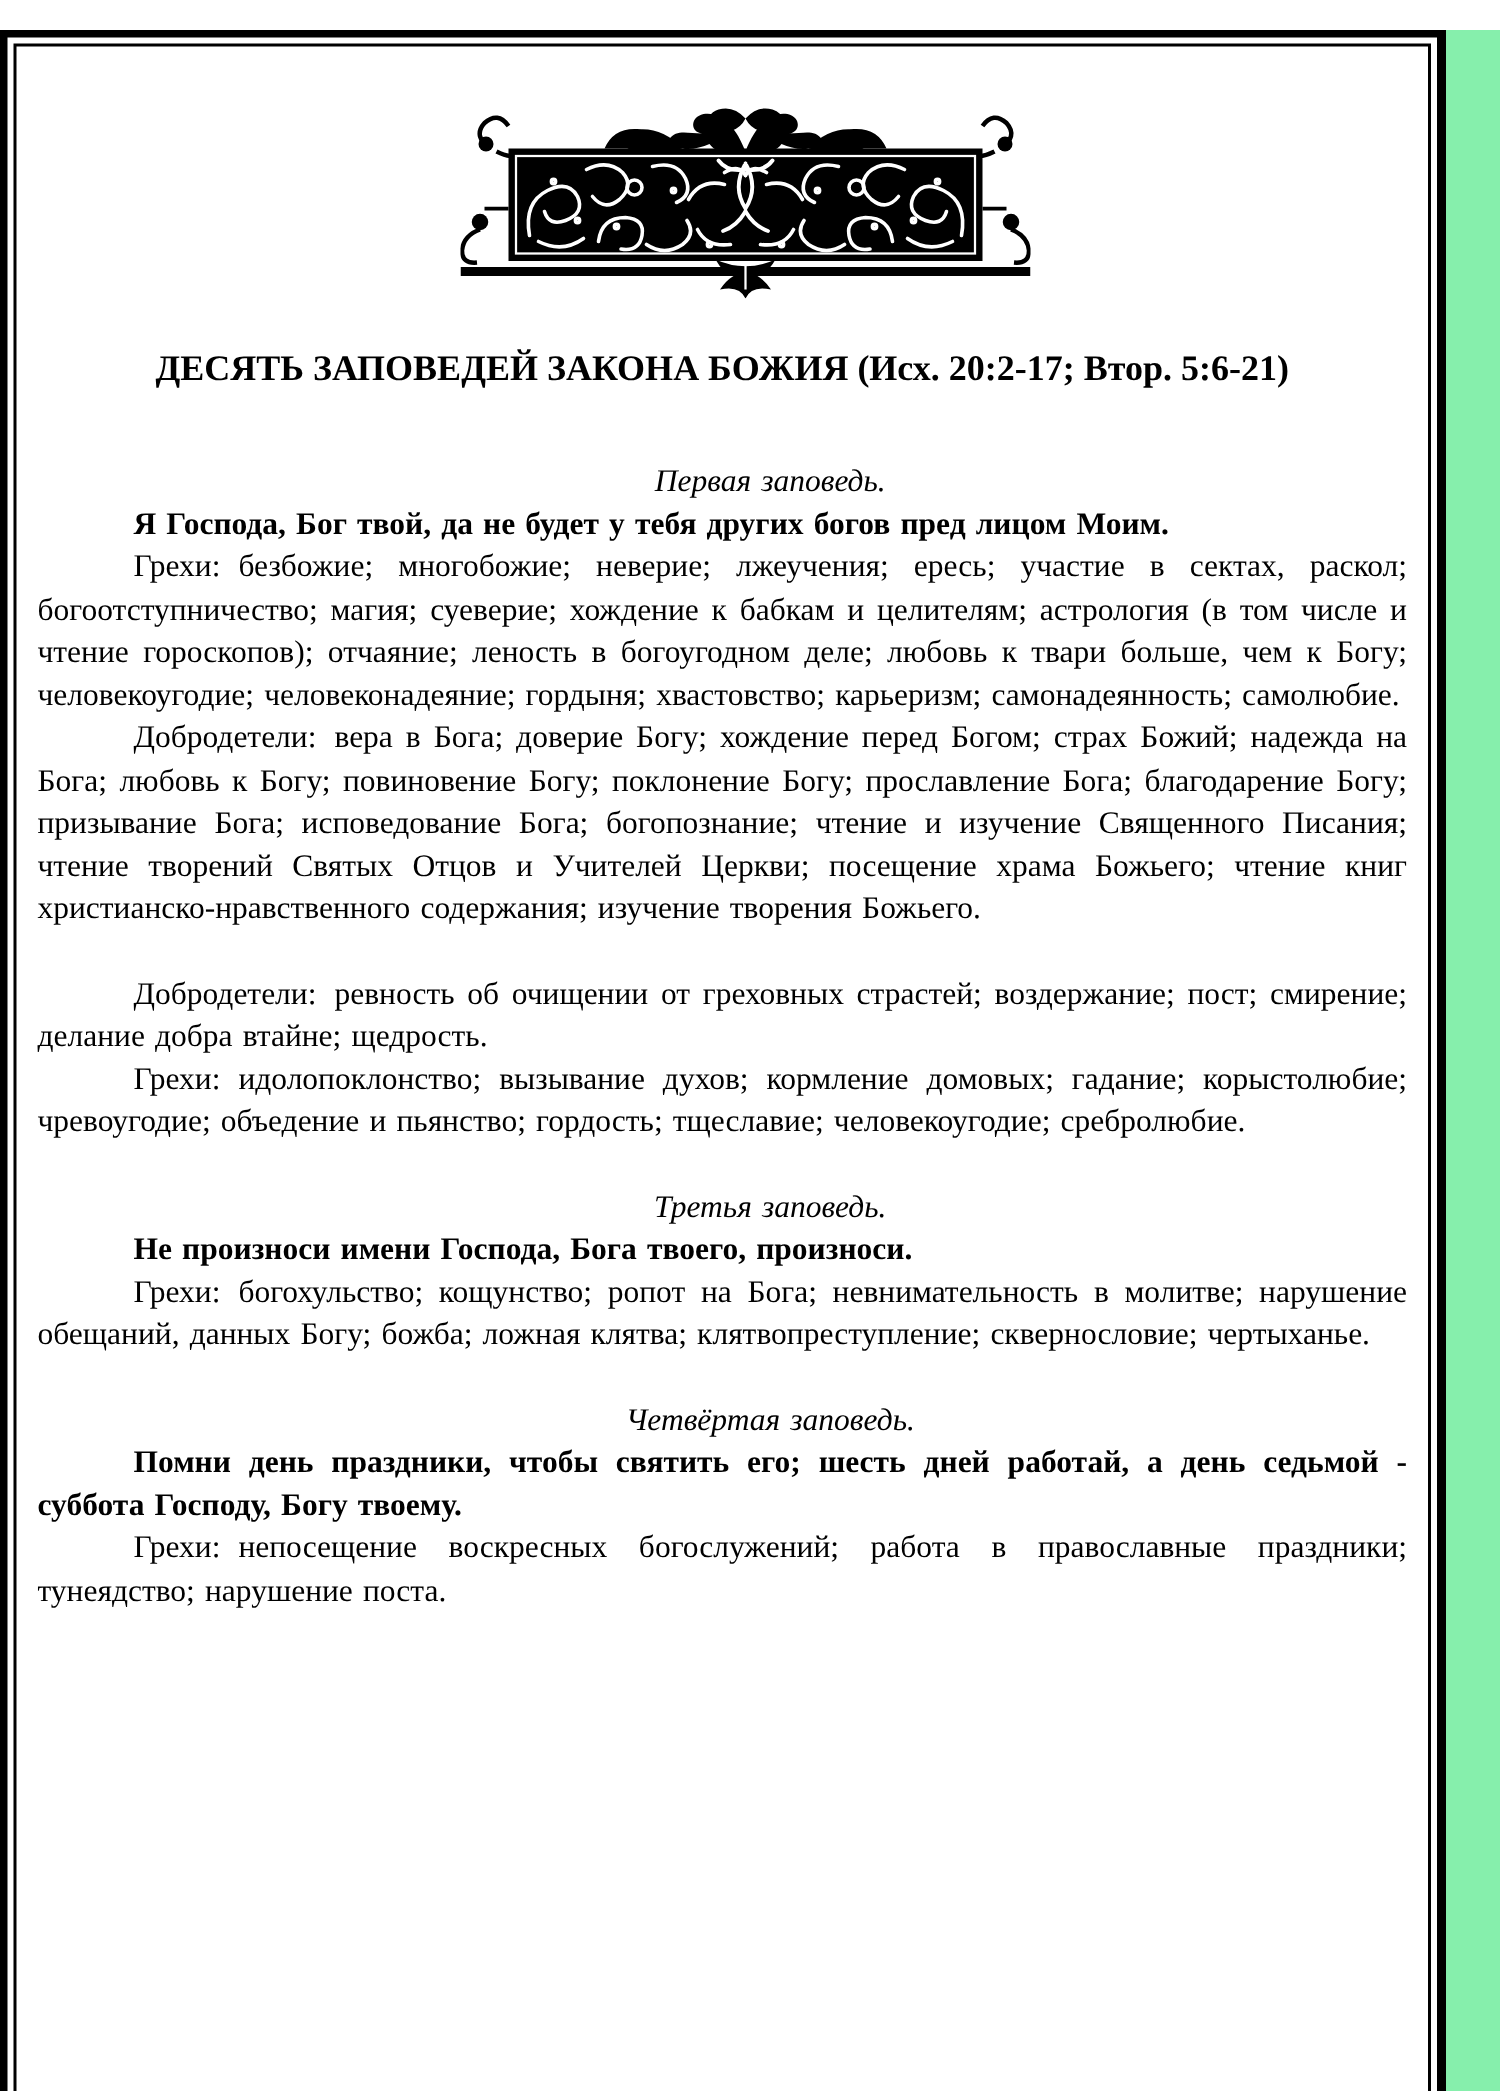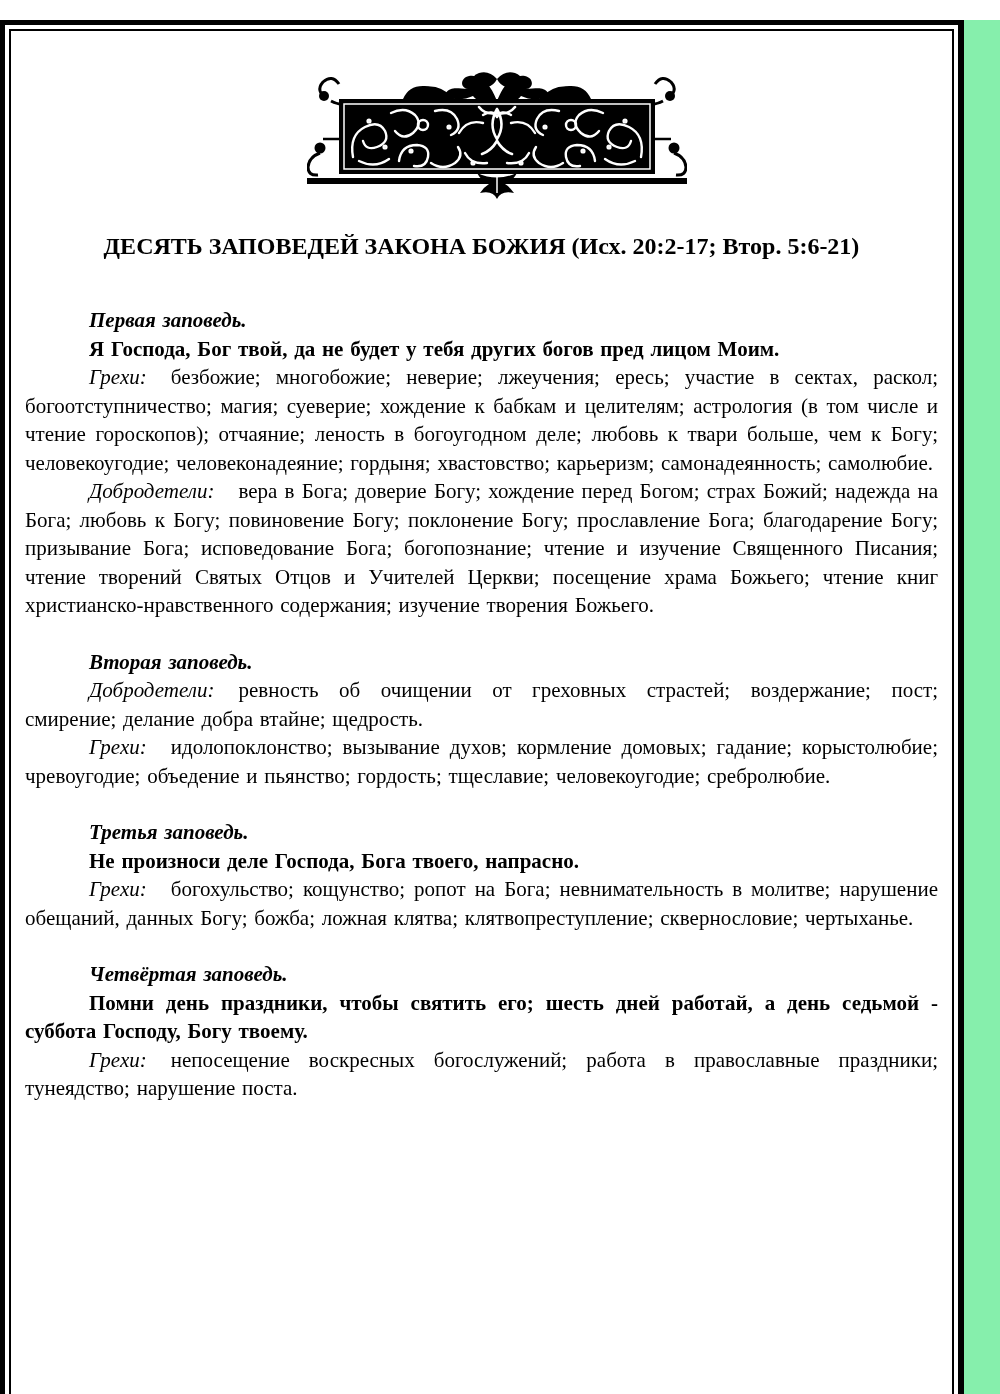--- a/index.html
+++ b/index.html
@@ -36,27 +36,27 @@
     text-align: center;
     font-weight: bold;
     font-size: 24px;
     line-height: 30px;
   }
   .section { margin-top: 28px; }
   .section.first { margin-top: 45px; }
   p { margin: 0; font-size: 21px; line-height: 28.5px; text-align: justify; word-spacing: 1.5px; }
   p.heading {
     padding-left: 64px;
-    font-weight: bold;
+    font-weight: normal;
     font-style: italic;
-    text-align: left;
+    text-align: center;
   }
   p.command { font-weight: bold; text-indent: 64px; }
   p.body-par { text-indent: 64px; }
-  .lead { font-style: italic; padding-right: 24px; }
+  .lead { padding-right: 12px; }
 </style>
 </head>
 <body>
 
 <div class="page">
   <div class="frame-outer">
     <div class="frame-inner">
 
       <div class="ornament-wrap">
         <svg viewBox="0 0 380 130" width="380" height="130" xmlns="http://www.w3.org/2000/svg" aria-hidden="true">
@@ -123,28 +123,27 @@
       <h1 class="doc-title">ДЕСЯТЬ ЗАПОВЕДЕЙ ЗАКОНА БОЖИЯ (Исх. 20:2-17; Втор. 5:6-21)</h1>
 
       <section class="section first">
         <p class="heading">Первая заповедь.</p>
         <p class="command">Я Господа, Бог твой, да не будет у тебя других богов пред лицом Моим.</p>
         <p class="body-par"><span class="lead">Грехи:</span><span>безбожие; многобожие; неверие; лжеучения; ересь; участие в сектах, раскол; богоотступничество; магия; суеверие; хождение к бабкам и целителям; астрология (в том числе и чтение гороскопов); отчаяние; леность в богоугодном деле; любовь к твари больше, чем к Богу; человекоугодие; человеконадеяние; гордыня; хвастовство; карьеризм; самонадеянность; самолюбие.</span></p>
         <p class="body-par"><span class="lead">Добродетели:</span><span>вера в Бога; доверие Богу; хождение перед Богом; страх Божий; надежда на Бога; любовь к Богу; повиновение Богу; поклонение Богу; прославление Бога; благодарение Богу; призывание Бога; исповедование Бога; богопознание; чтение и изучение Священного Писания; чтение творений Святых Отцов и Учителей Церкви; посещение храма Божьего; чтение книг христианско-нравственного содержания; изучение творения Божьего.</span></p>
       </section>
 
       <section class="section">
-        <p class="heading">Вторая заповедь.</p>
         <p class="body-par"><span class="lead">Добродетели:</span><span>ревность об очищении от греховных страстей; воздержание; пост; смирение; делание добра втайне; щедрость.</span></p>
         <p class="body-par"><span class="lead">Грехи:</span><span>идолопоклонство; вызывание духов; кормление домовых; гадание; корыстолюбие; чревоугодие; объедение и пьянство; гордость; тщеславие; человекоугодие; сребролюбие.</span></p>
       </section>
 
       <section class="section">
         <p class="heading">Третья заповедь.</p>
-        <p class="command">Не произноси деле Господа, Бога твоего, напрасно.</p>
+        <p class="command">Не произноси имени Господа, Бога твоего, произноси.</p>
         <p class="body-par"><span class="lead">Грехи:</span><span>богохульство; кощунство; ропот на Бога; невнимательность в молитве; нарушение обещаний, данных Богу; божба; ложная клятва; клятвопреступление; сквернословие; чертыханье.</span></p>
       </section>
 
       <section class="section">
         <p class="heading">Четвёртая заповедь.</p>
         <p class="command">Помни день праздники, чтобы святить его; шесть дней работай, а день седьмой - суббота Господу, Богу твоему.</p>
         <p class="body-par"><span class="lead">Грехи:</span><span>непосещение воскресных богослужений; работа в православные праздники; тунеядство; нарушение поста.</span></p>
       </section>
 
     </div>

